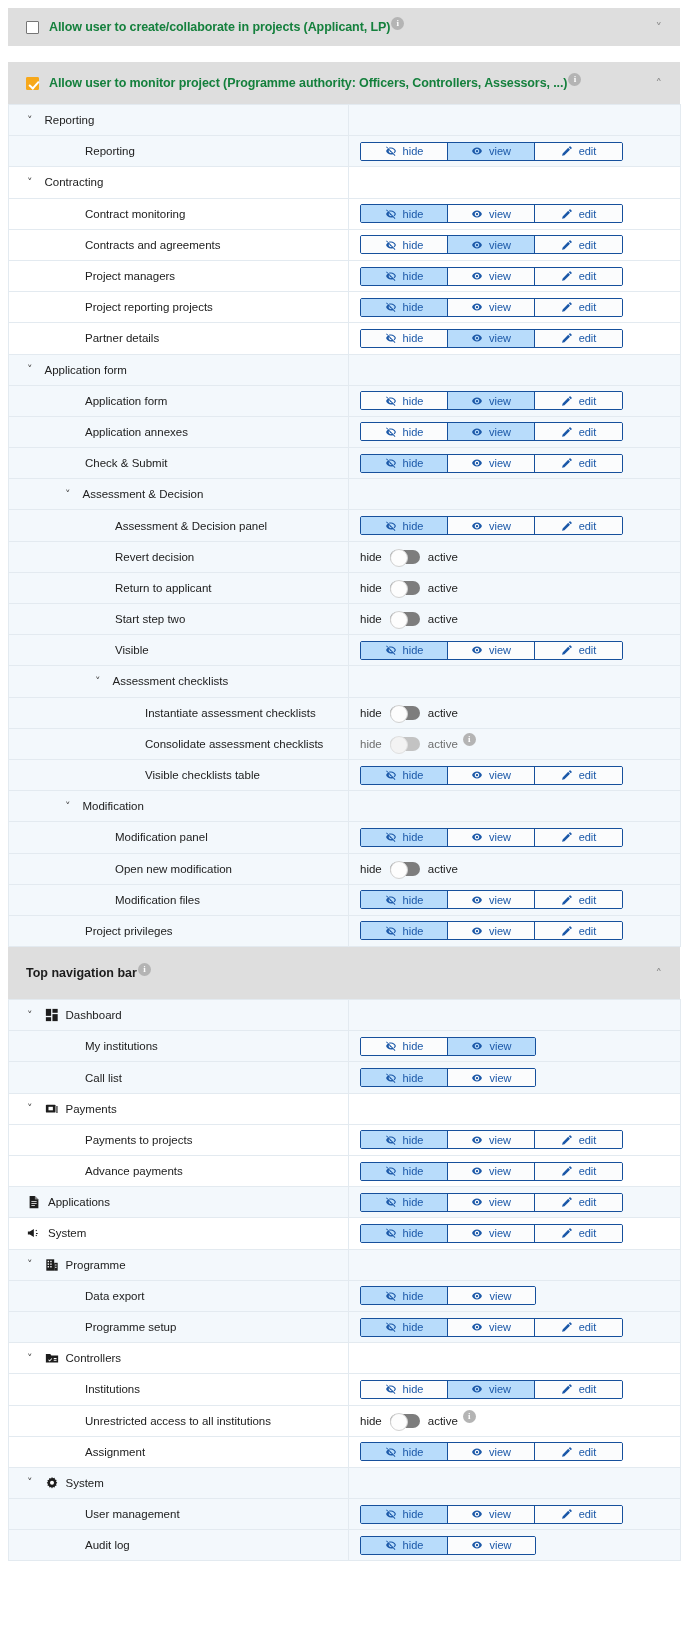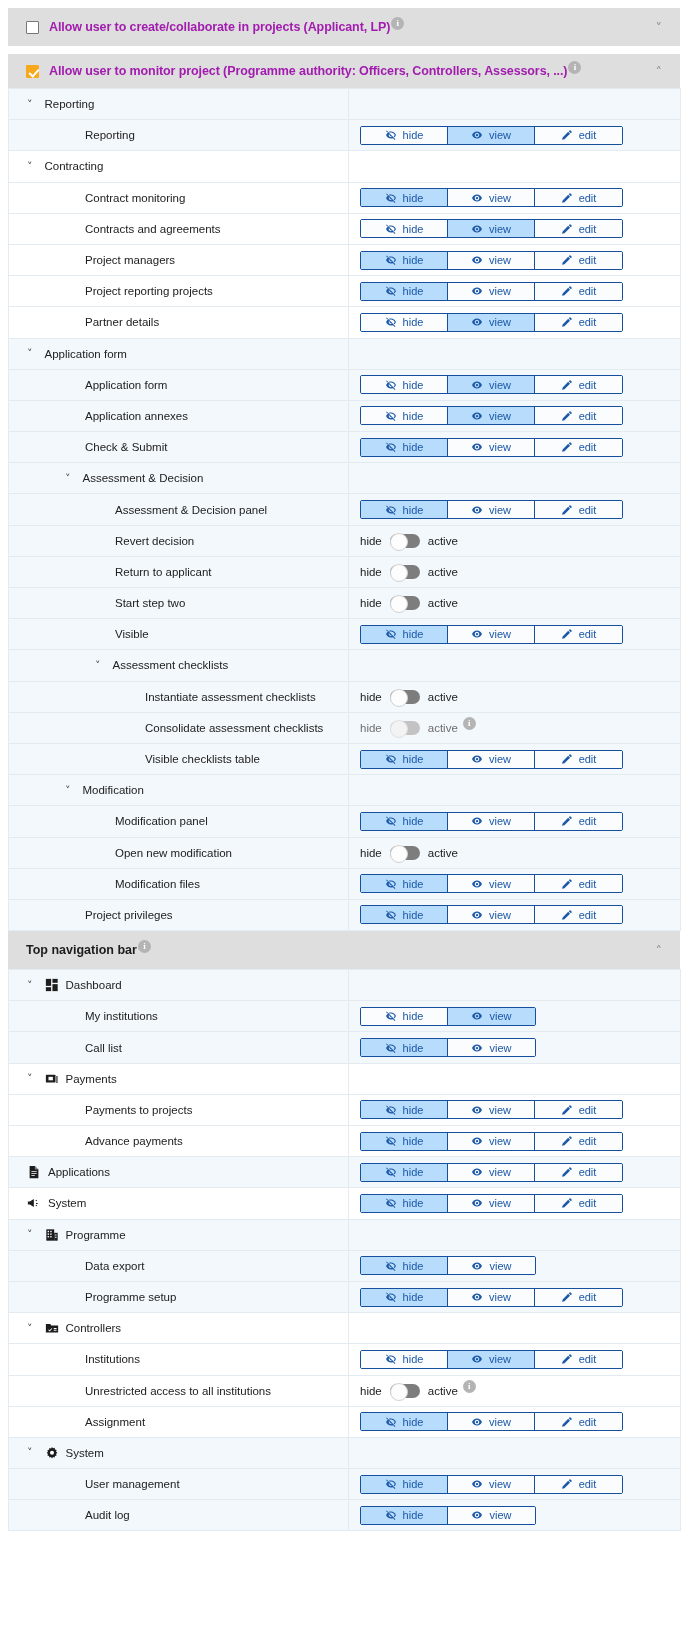--- a/index.html
+++ b/index.html
@@ -17,32 +17,32 @@
 
   
   .group-head {
     background: #dedede;
     height: 38px;
     display: flex;
     align-items: center;
     padding: 0 14px 0 18px;
     position: relative;
   }
-  .group-head.second { margin-top: 8px; height: 34px; }
+  .group-head.second { margin-top: 16px; height: 42px; }
   .group-head .gh-label {
     font-size: 12.5px;
     font-weight: bold;
-    color: #a21caf;
+    color: #15803d;
     letter-spacing: -0.1px;
     white-space: nowrap;
     text-align: center;
   }
   .plain-head {
     background: #dedede;
-    height: 38px;
+    height: 52px;
     display: flex;
     align-items: center;
     padding: 0 14px 0 18px;
     position: relative;
   }
   .plain-head .gh-label { font-size: 12.5px; font-weight: bold; color:#1d1d1d; }
 
   
   .cbox {
     width: 13px; height: 13px;

